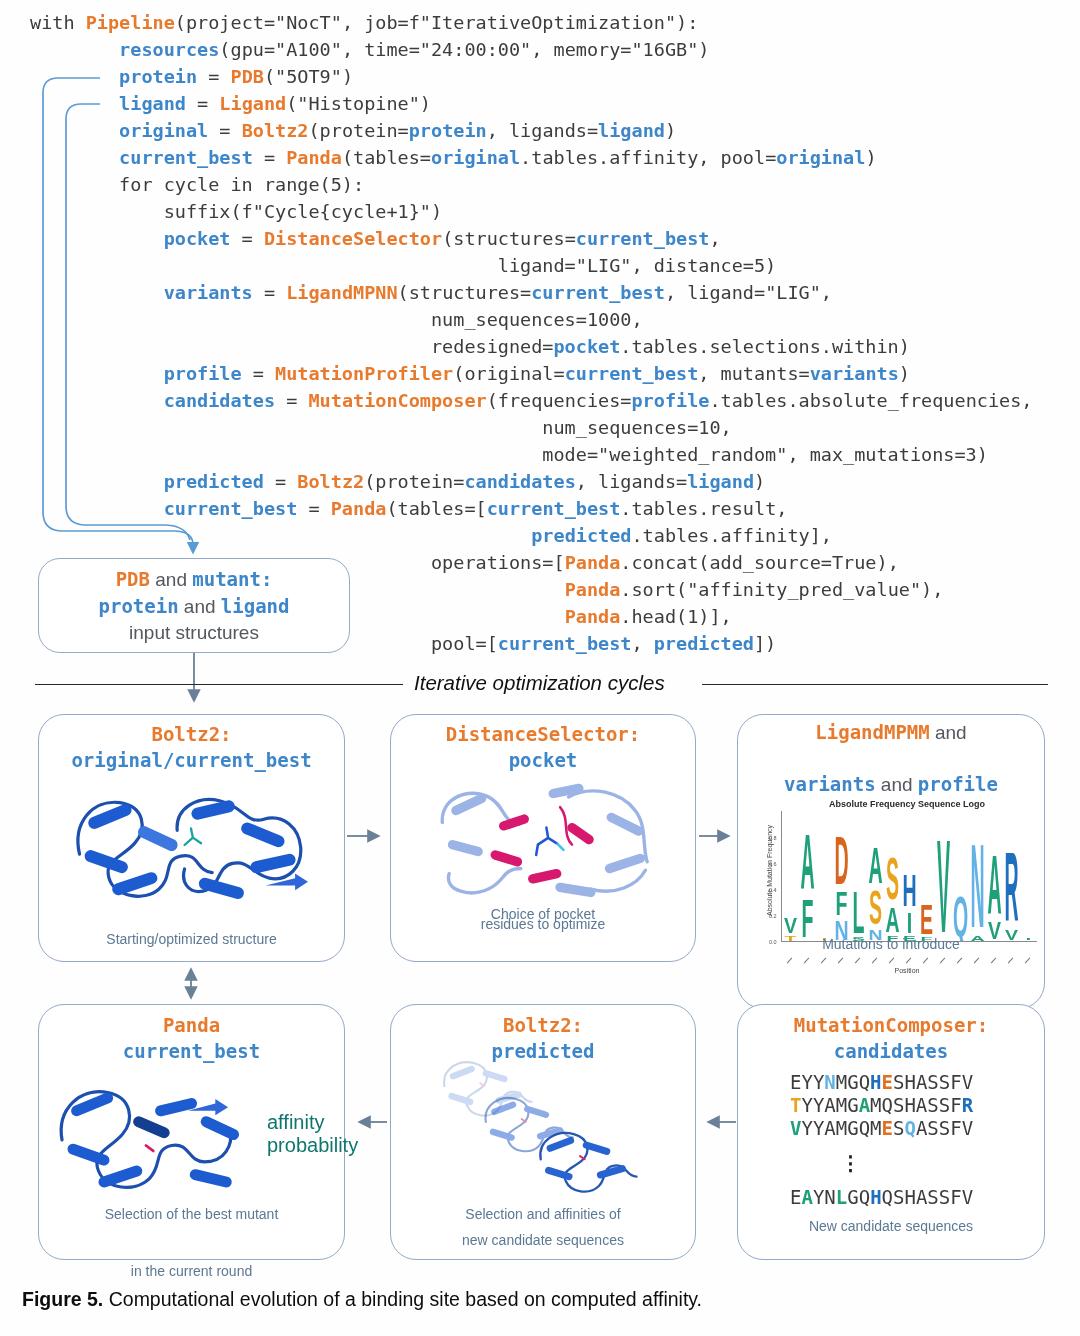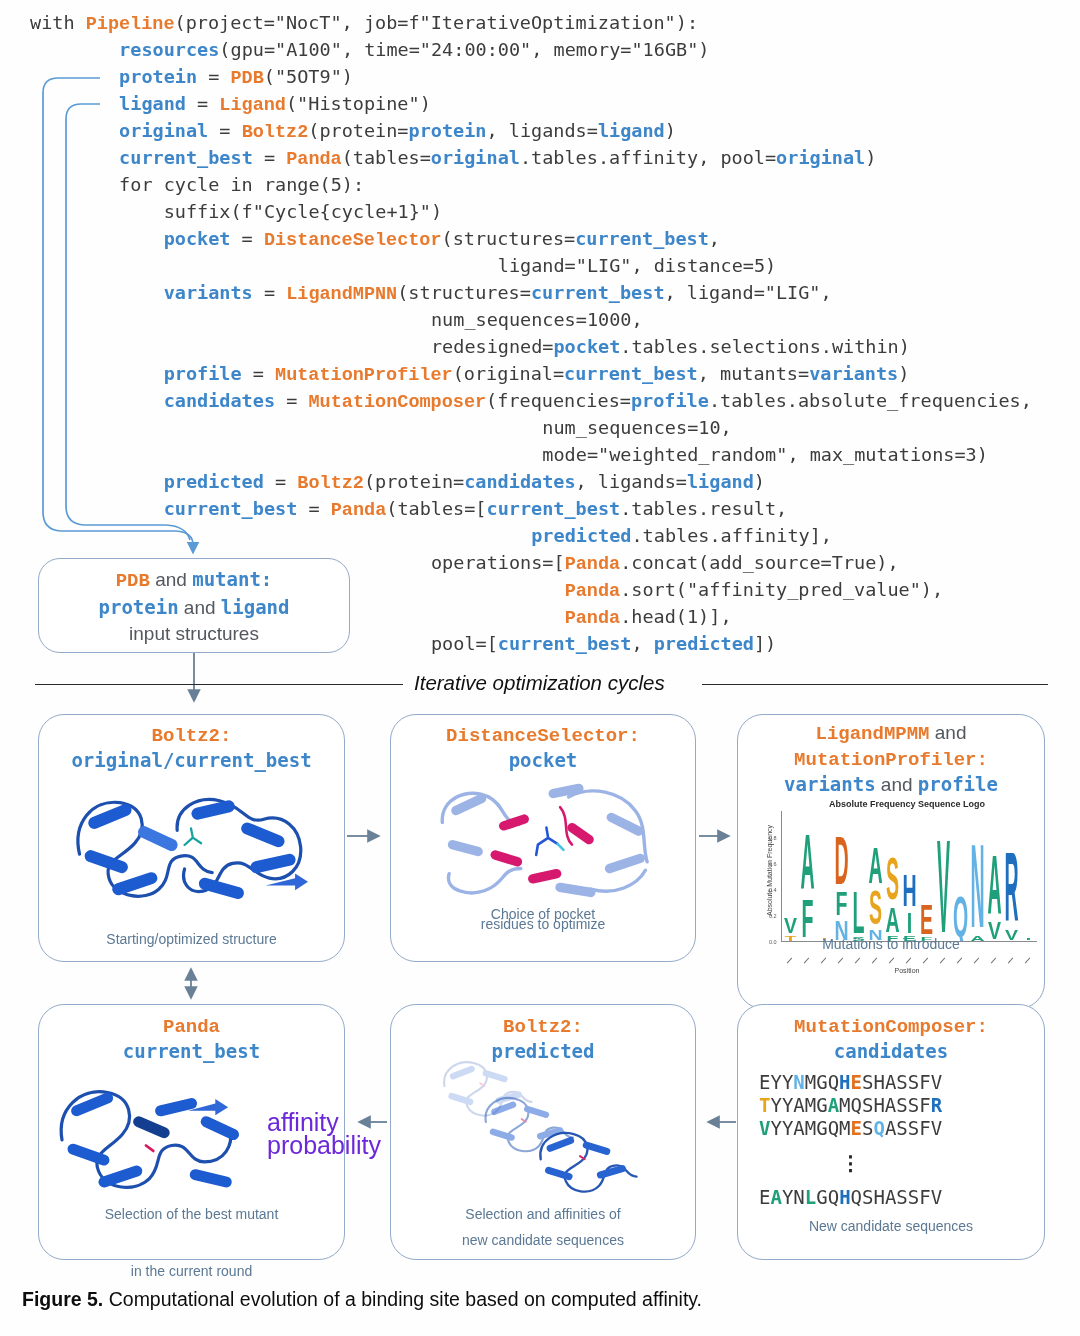--- a/index.html
+++ b/index.html
@@ -3,41 +3,41 @@
 <meta charset="utf-8">
 <style>
   html,body{margin:0;padding:0;background:#ffffff;}
   .page{position:relative;width:1080px;height:1336px;background:#fefefe;overflow:hidden;
         font-family:"Liberation Sans",sans-serif;}
   
   .code{position:absolute;left:30px;top:9px;font-family:"DejaVu Sans Mono",monospace;
         font-size:18.5px;line-height:27px;white-space:pre;color:#3c3c3c;}
   .code-line{height:27px;}
   .sg-p{color:#3c3c3c;}
-  .sg-o{color:#e87a2e;font-weight:bold;font-family:Liberation Mono, monospace;}
+  .sg-o{color:#e87a2e;font-weight:bold;}
   .sg-b{color:#3d86c9;font-weight:bold;}
   .sg-g{font-family:"Liberation Sans",sans-serif;color:#53585e;font-weight:normal;}
   .sg-gr{color:#1fa07a;font-weight:bold;}
   .sg-gd{color:#e7a41c;font-weight:bold;}
   .sg-lb{color:#62b2e5;font-weight:bold;}
   .sg-bl{color:#1f6fbf;font-weight:bold;}
   .sg-or{color:#e2711d;font-weight:bold;}
   
   .panel{position:absolute;border:1.7px solid #93aac9;border-radius:26px;background:#fff;box-sizing:border-box;}
   .panel-title{position:absolute;left:0;width:100%;text-align:center;
                font-family:"DejaVu Sans Mono",monospace;font-weight:bold;font-size:19px;line-height:26px;}
   .caption{position:absolute;left:0;width:100%;text-align:center;color:#5b7894;font-size:14px;line-height:26px;}
   .pdbbox-line{text-align:center;font-family:"DejaVu Sans Mono",monospace;font-weight:bold;
                font-size:19px;line-height:26px;}
   
   .divider-line{position:absolute;border-top:1.6px solid #2a2a2a;height:0;}
   .divider-label{position:absolute;font-style:italic;font-size:20.5px;color:#111;white-space:nowrap;}
   
   .seqs{position:absolute;font-family:"DejaVu Sans Mono",monospace;font-size:19px;line-height:23px;color:#3c3c3c;}
-  .seq-line{height:23px;white-space:pre;}
+  .seq-line{height:23px;white-space:pre;margin-left:31px;}
   .seq-dots{height:46px;width:183px;text-align:center;font-size:20px;font-weight:bold;color:#222;
             line-height:46px;letter-spacing:0;}
   
   .logo{position:absolute;}
   .logo-title{position:absolute;top:0;left:26px;width:258px;text-align:center;
               font-size:9px;font-weight:bold;color:#2b2b2b;}
   .logo-ylab{position:absolute;left:-38px;top:68px;width:110px;text-align:center;
              transform:rotate(-90deg);font-size:7px;color:#444;}
   .logo-plot{position:absolute;left:26px;top:13px;width:258px;height:130px;}
   .logo-cols{position:absolute;left:3px;bottom:0;display:flex;align-items:flex-end;
@@ -46,21 +46,21 @@
   .lg-col svg{display:block;width:100%;}
   .logo-yticks span{position:absolute;left:-9px;font-size:5.5px;color:#555;}
   .logo-ticks{position:absolute;left:3px;top:145px;display:flex;}
   .logo-ticks i{display:block;width:17px;height:8px;position:relative;}
   .logo-ticks i::after{content:"";position:absolute;left:5px;top:3px;width:7px;height:1px;
                        background:#777;transform:rotate(-48deg);}
   .logo-xlab{position:absolute;left:26px;top:168px;width:258px;text-align:center;font-size:7px;color:#444;}
   
   .figcap{position:absolute;left:22px;top:1288px;font-size:19.5px;color:#0d0d0d;}
   .figcap b{font-weight:bold;}
-  .arrow-label{position:absolute;color:#6d28d9;font-size:25px;line-height:23px;}
+  .arrow-label{position:absolute;color:#0f766e;font-size:20px;line-height:23px;}
   .overlay{position:absolute;left:0;top:0;pointer-events:none;}
 </style>
 </head>
 <body>
 
 <div class="page">
 
   <div class="code"><div class="code-line"><span class="sg-p">with </span><span class="sg-o">Pipeline</span><span class="sg-p">(project="NocT", job=f"IterativeOptimization"):</span></div><div class="code-line"><span class="sg-p">        </span><span class="sg-b">resources</span><span class="sg-p">(gpu="A100", time="24:00:00", memory="16GB")</span></div><div class="code-line"><span class="sg-p">        </span><span class="sg-b">protein</span><span class="sg-p"> = </span><span class="sg-o">PDB</span><span class="sg-p">("5OT9")</span></div><div class="code-line"><span class="sg-p">        </span><span class="sg-b">ligand</span><span class="sg-p"> = </span><span class="sg-o">Ligand</span><span class="sg-p">("Histopine")</span></div><div class="code-line"><span class="sg-p">        </span><span class="sg-b">original</span><span class="sg-p"> = </span><span class="sg-o">Boltz2</span><span class="sg-p">(protein=</span><span class="sg-b">protein</span><span class="sg-p">, ligands=</span><span class="sg-b">ligand</span><span class="sg-p">)</span></div><div class="code-line"><span class="sg-p">        </span><span class="sg-b">current_best</span><span class="sg-p"> = </span><span class="sg-o">Panda</span><span class="sg-p">(tables=</span><span class="sg-b">original</span><span class="sg-p">.tables.affinity, pool=</span><span class="sg-b">original</span><span class="sg-p">)</span></div><div class="code-line"><span class="sg-p">        for cycle in range(5):</span></div><div class="code-line"><span class="sg-p">            suffix(f"Cycle{cycle+1}")</span></div><div class="code-line"><span class="sg-p">            </span><span class="sg-b">pocket</span><span class="sg-p"> = </span><span class="sg-o">DistanceSelector</span><span class="sg-p">(structures=</span><span class="sg-b">current_best</span><span class="sg-p">,</span></div><div class="code-line"><span class="sg-p">                                          ligand="LIG", distance=5)</span></div><div class="code-line"><span class="sg-p">            </span><span class="sg-b">variants</span><span class="sg-p"> = </span><span class="sg-o">LigandMPNN</span><span class="sg-p">(structures=</span><span class="sg-b">current_best</span><span class="sg-p">, ligand="LIG",</span></div><div class="code-line"><span class="sg-p">                                    num_sequences=1000,</span></div><div class="code-line"><span class="sg-p">                                    redesigned=</span><span class="sg-b">pocket</span><span class="sg-p">.tables.selections.within)</span></div><div class="code-line"><span class="sg-p">            </span><span class="sg-b">profile</span><span class="sg-p"> = </span><span class="sg-o">MutationProfiler</span><span class="sg-p">(original=</span><span class="sg-b">current_best</span><span class="sg-p">, mutants=</span><span class="sg-b">variants</span><span class="sg-p">)</span></div><div class="code-line"><span class="sg-p">            </span><span class="sg-b">candidates</span><span class="sg-p"> = </span><span class="sg-o">MutationComposer</span><span class="sg-p">(frequencies=</span><span class="sg-b">profile</span><span class="sg-p">.tables.absolute_frequencies,</span></div><div class="code-line"><span class="sg-p">                                              num_sequences=10,</span></div><div class="code-line"><span class="sg-p">                                              mode="weighted_random", max_mutations=3)</span></div><div class="code-line"><span class="sg-p">            </span><span class="sg-b">predicted</span><span class="sg-p"> = </span><span class="sg-o">Boltz2</span><span class="sg-p">(protein=</span><span class="sg-b">candidates</span><span class="sg-p">, ligands=</span><span class="sg-b">ligand</span><span class="sg-p">)</span></div><div class="code-line"><span class="sg-p">            </span><span class="sg-b">current_best</span><span class="sg-p"> = </span><span class="sg-o">Panda</span><span class="sg-p">(tables=[</span><span class="sg-b">current_best</span><span class="sg-p">.tables.result,</span></div><div class="code-line"><span class="sg-p">                                             </span><span class="sg-b">predicted</span><span class="sg-p">.tables.affinity],</span></div><div class="code-line"><span class="sg-p">                                    operations=[</span><span class="sg-o">Panda</span><span class="sg-p">.concat(add_source=True),</span></div><div class="code-line"><span class="sg-p">                                                </span><span class="sg-o">Panda</span><span class="sg-p">.sort("affinity_pred_value"),</span></div><div class="code-line"><span class="sg-p">                                                </span><span class="sg-o">Panda</span><span class="sg-p">.head(1)],</span></div><div class="code-line"><span class="sg-p">                                    pool=[</span><span class="sg-b">current_best</span><span class="sg-p">, </span><span class="sg-b">predicted</span><span class="sg-p">])</span></div></div>
 
   <svg class="overlay" width="1080" height="1336">
@@ -133,21 +133,20 @@
         <path stroke="#2356d6" stroke-width="3" d="M124 84 L136 76 M136 76 L147 83 M136 76 L134 64 M124 84 L122 96"></path>
         <path stroke="#3fc3e8" stroke-width="3" d="M147 83 L154 90"></path>
       </g>
     </svg>
     <div class="caption" style="top:186px;">Choice of pocket</div>
     <div class="caption" style="top:196px;">residues to optimize</div>
   </div>
 
   <div class="panel" style="left:737px;top:714px;width:308px;height:295px;">
     <div class="panel-title" style="top:4px;"><span class="sg-o">LigandMPMM</span><span class="sg-g"> and</span></div>
-    <div class="panel-title" style="top:30px;"><span class="sg-o">MutationProfiler:</span></div>
     <div class="panel-title" style="top:56px;"><span class="sg-b">variants</span><span class="sg-g"> and </span><span class="sg-b">profile</span></div>
     <div class="logo" style="left:14px;top:84px;width:290px;height:178px;">
       <div class="logo-title">Absolute Frequency Sequence Logo</div>
       <div class="logo-ylab">Absolute Mutation Frequency</div>
       <div class="logo-plot">
           <div class="logo-yticks">
             <span style="bottom:-3px">0.0</span>
             <span style="bottom:23px">0.2</span>
             <span style="bottom:49px">0.4</span>
             <span style="bottom:75px">0.6</span>

